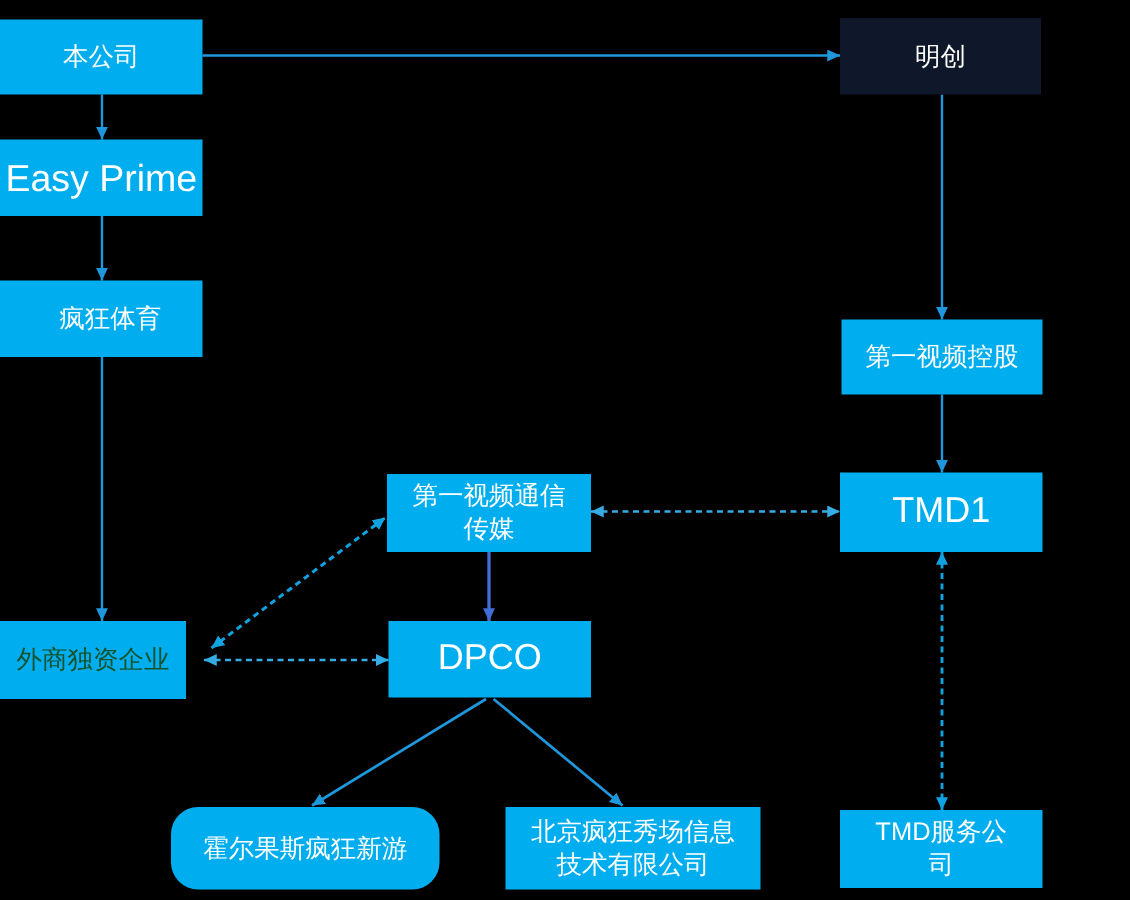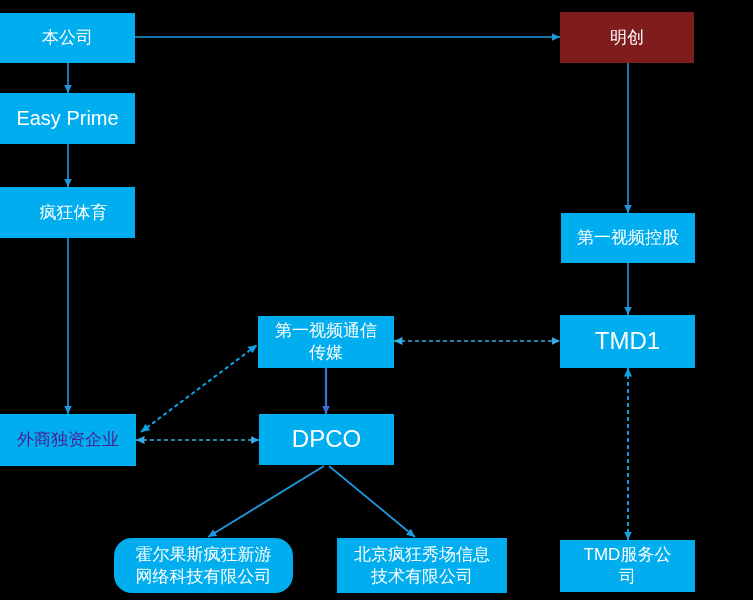--- a/index.html
+++ b/index.html
@@ -65,50 +65,49 @@
       <line x1="394" y1="341" x2="560" y2="341" stroke="#35ACE4" stroke-width="1.7" stroke-dasharray="4 3" marker-end="url(#ah-dashedLight)" marker-start="url(#ah-dashedLight)"></line>
       <line x1="141" y1="432" x2="257" y2="345" stroke="#0FA3E2" stroke-width="2" stroke-dasharray="4 3" marker-end="url(#ah-dashed)" marker-start="url(#ah-dashed)"></line>
       <line x1="136" y1="440" x2="259" y2="440" stroke="#35ACE4" stroke-width="1.7" stroke-dasharray="4 3" marker-end="url(#ah-dashedLight)" marker-start="url(#ah-dashedLight)"></line>
       <line x1="628" y1="368" x2="628" y2="540" stroke="#0FA3E2" stroke-width="1.9" stroke-dasharray="4 3" marker-end="url(#ah-dashed)" marker-start="url(#ah-dashed)"></line>
       <line x1="324" y1="466" x2="208" y2="537" stroke="#1E97DC" stroke-width="1.8" marker-end="url(#ah-solid)"></line>
       <line x1="329" y1="466" x2="415" y2="537" stroke="#1E97DC" stroke-width="1.8" marker-end="url(#ah-solid)"></line>
     </svg>
 <div class="node" style="left: 0px; top: 13px; width: 135px; height: 50px; background: rgb(0, 173, 238); color: rgb(255, 255, 255); font-size: 17px;">
       <div class="node-line">本公司</div>
     </div>
-    <div class="node" style="left: 0px; top: 93px; width: 135px; height: 51px; background: rgb(0, 173, 238); color: rgb(255, 255, 255); font-size: 20px;">
+    <div class="node" style="left: 0px; top: 93px; width: 135px; height: 51px; background: rgb(0, 173, 238); color: rgb(255, 255, 255); font-size: 25px;">
       <div class="node-line">Easy Prime</div>
     </div>
     <div class="node" style="left: 0px; top: 187px; width: 135px; height: 51px; background: rgb(0, 173, 238); color: rgb(255, 255, 255); font-size: 17px; padding-left: 12px;">
       <div class="node-line">疯狂体育</div>
     </div>
-    <div class="node" style="left: 0px; top: 414px; width: 136px; height: 52px; background: rgb(0, 173, 238); color: #4c1d95; font-size: 17px;">
+    <div class="node" style="left: 0px; top: 414px; width: 124px; height: 52px; background: rgb(0, 173, 238); color: #14532d; font-size: 17px;">
       <div class="node-line">外商独资企业</div>
     </div>
     <div class="node" style="left: 258px; top: 316px; width: 136px; height: 52px; background: rgb(0, 173, 238); color: rgb(255, 255, 255); font-size: 17px;">
       <div class="node-line">第一视频通信</div>
       <div class="node-line">传媒</div>
     </div>
     <div class="node" style="left: 259px; top: 414px; width: 135px; height: 51px; background: rgb(0, 173, 238); color: rgb(255, 255, 255); font-size: 24px;">
       <div class="node-line">DPCO</div>
     </div>
-    <div class="node" style="left: 560px; top: 12px; width: 134px; height: 51px; background: #7f1d1d; color: rgb(255, 255, 255); font-size: 17px;">
+    <div class="node" style="left: 560px; top: 12px; width: 134px; height: 51px; background: #0f172a; color: rgb(255, 255, 255); font-size: 17px;">
       <div class="node-line">明创</div>
     </div>
     <div class="node" style="left: 561px; top: 213px; width: 134px; height: 50px; background: rgb(0, 173, 238); color: rgb(255, 255, 255); font-size: 17px;">
       <div class="node-line">第一视频控股</div>
     </div>
     <div class="node" style="left: 560px; top: 315px; width: 135px; height: 53px; background: rgb(0, 173, 238); color: rgb(255, 255, 255); font-size: 24px;">
       <div class="node-line">TMD1</div>
     </div>
     <div class="node" style="left: 560px; top: 540px; width: 135px; height: 52px; background: rgb(0, 173, 238); color: rgb(255, 255, 255); font-size: 17px;">
       <div class="node-line">TMD服务公</div>
       <div class="node-line">司</div>
     </div>
     <div class="node" style="left: 114px; top: 538px; width: 179px; height: 55px; background: rgb(0, 173, 238); color: rgb(255, 255, 255); font-size: 17px; border-radius: 18px;">
       <div class="node-line">霍尔果斯疯狂新游</div>
-      <div class="node-line">网络科技有限公司</div>
     </div>
     <div class="node" style="left: 337px; top: 538px; width: 170px; height: 55px; background: rgb(0, 173, 238); color: rgb(255, 255, 255); font-size: 17px;">
       <div class="node-line">北京疯狂秀场信息</div>
       <div class="node-line">技术有限公司</div>
     </div>
   </div>
 
 </body></html>

